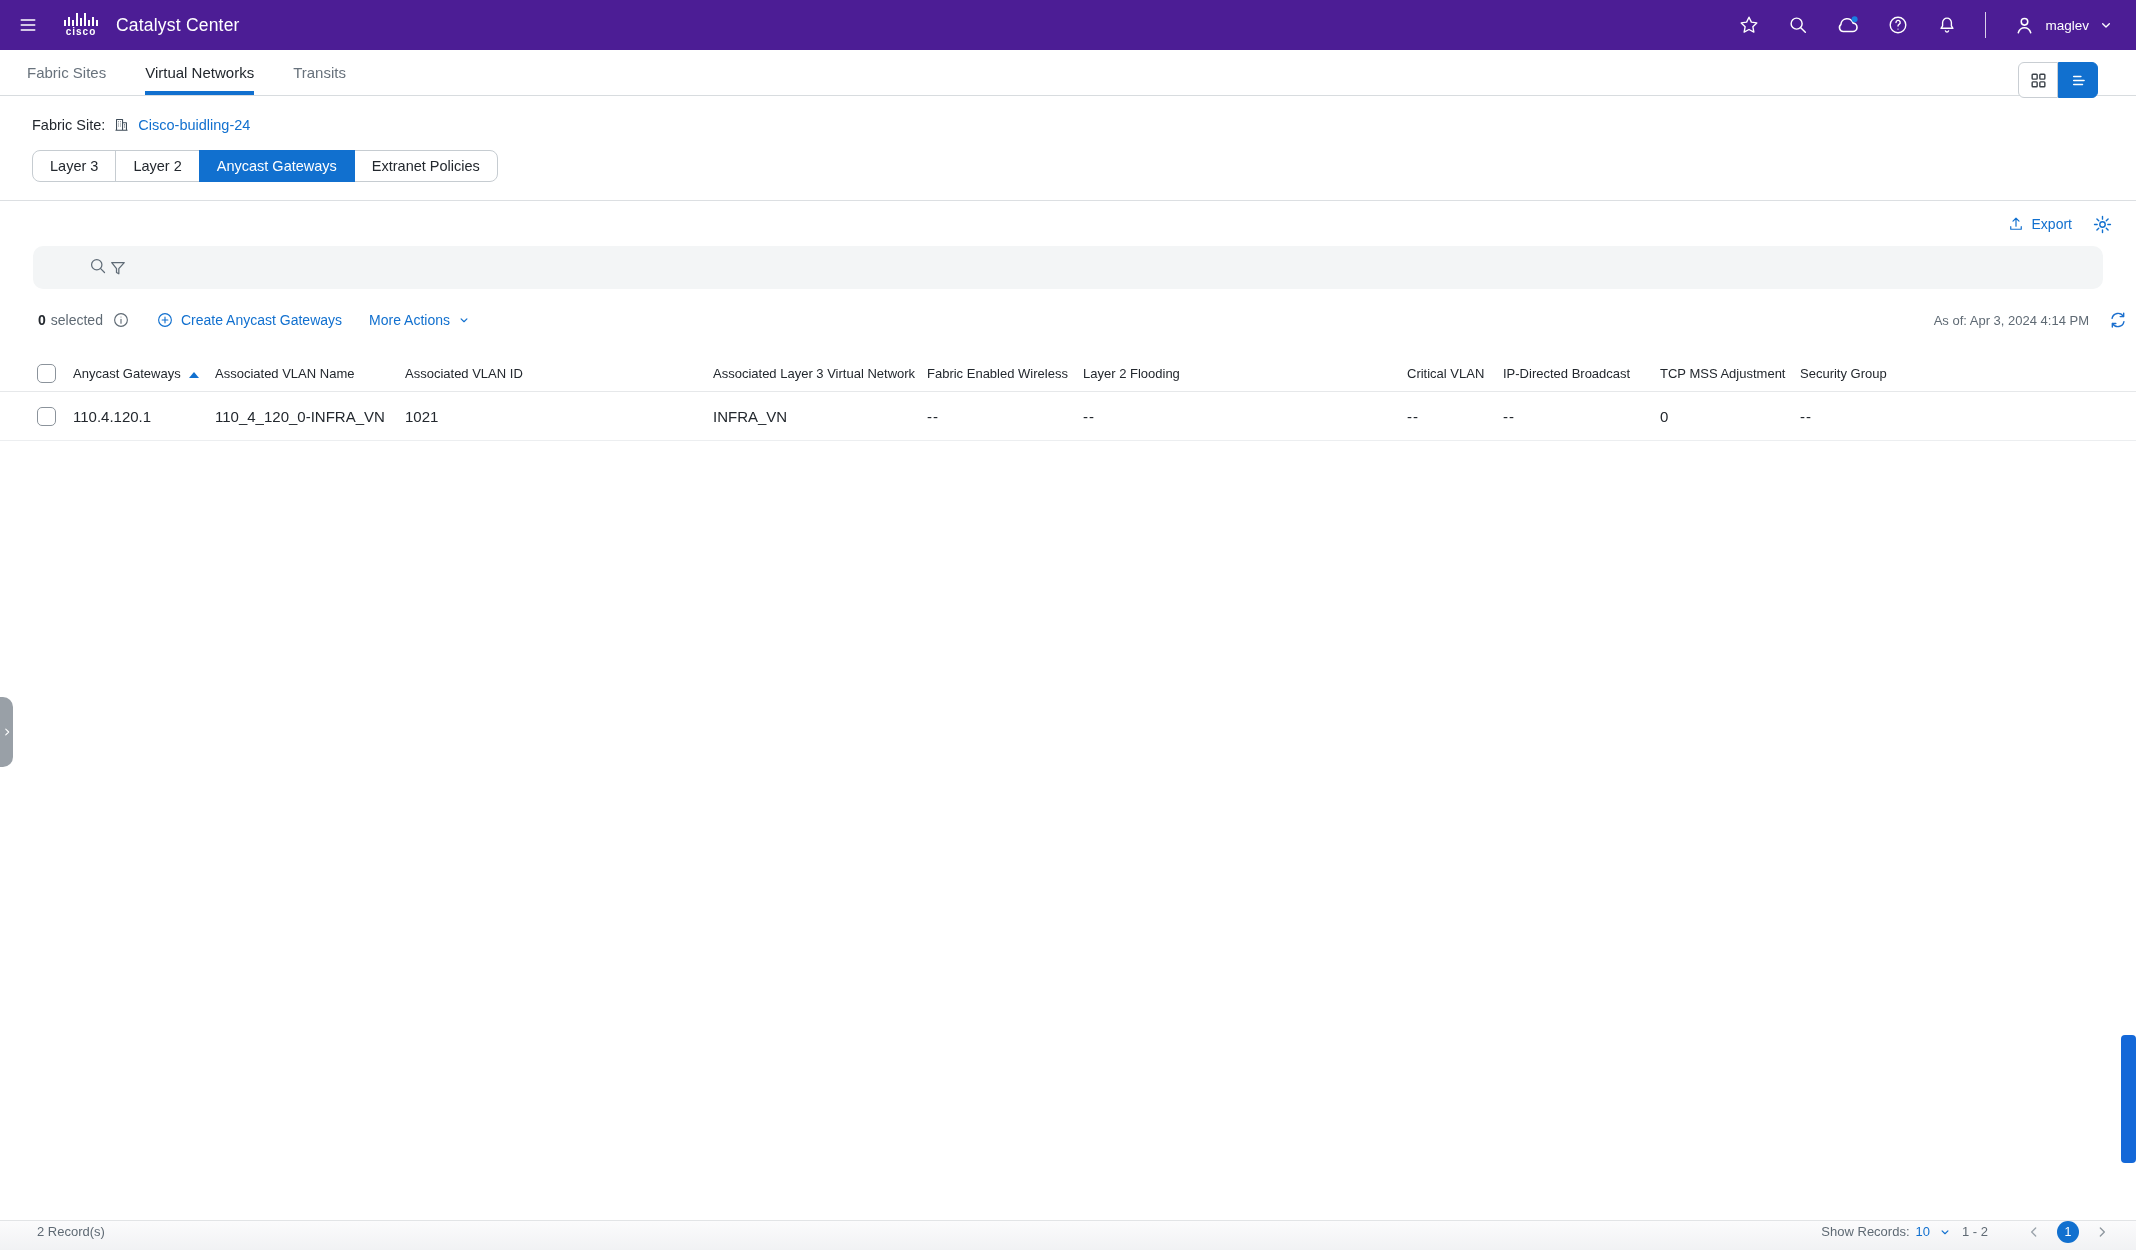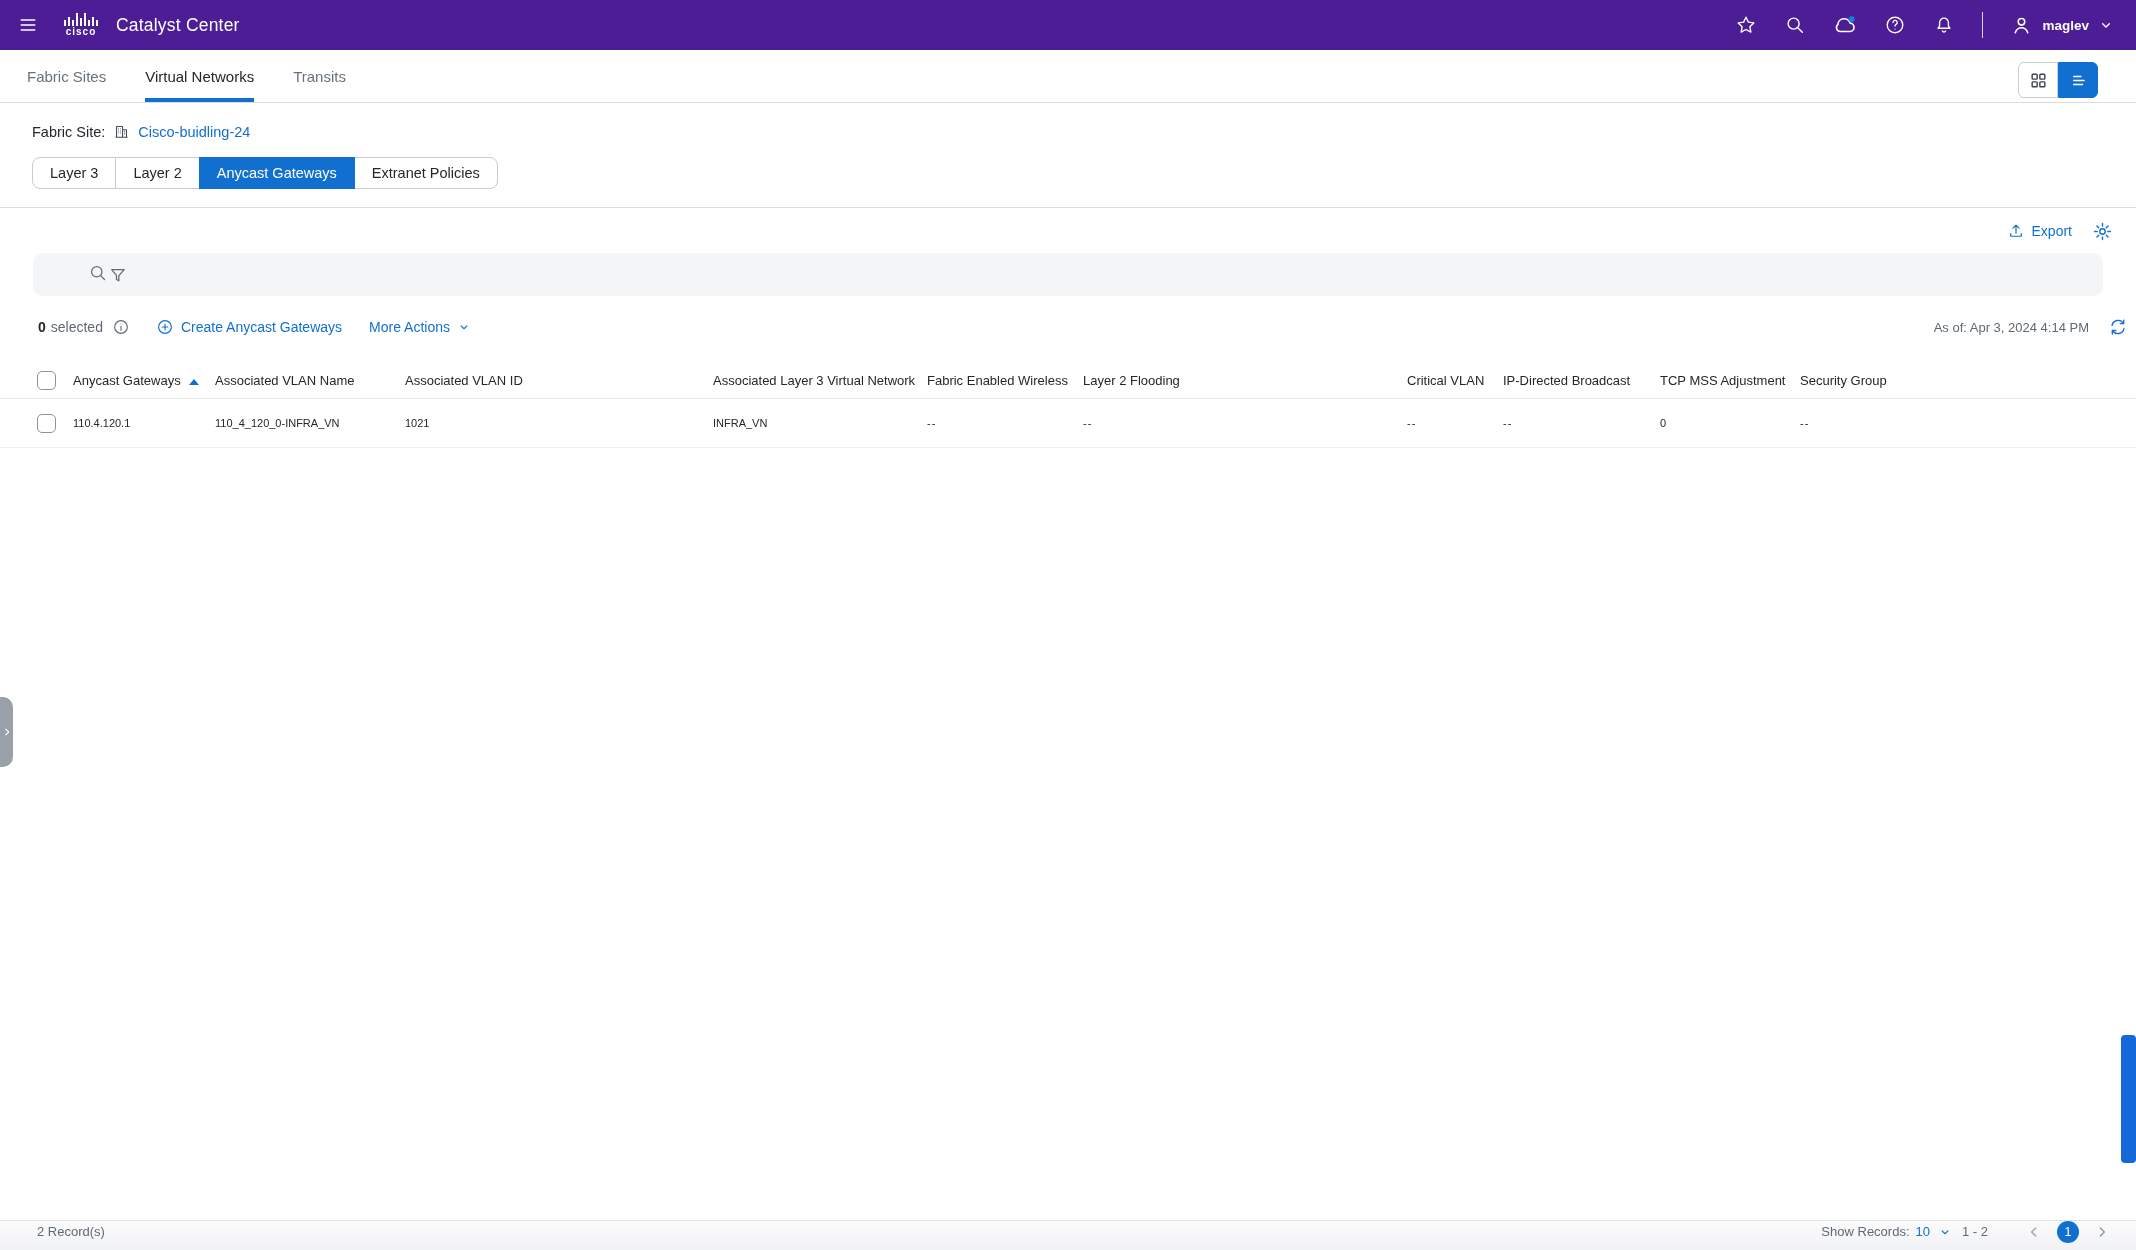--- a/index.html
+++ b/index.html
@@ -9,25 +9,25 @@
   
   .app-header{height:50px;background:#4c1d95;display:flex;align-items:center;padding:0 22px 0 16px;box-sizing:border-box;}
   .icon-btn{background:none;border:none;padding:0;margin:0;color:#fff;display:inline-flex;align-items:center;justify-content:center;cursor:pointer;}
   .hamburger{margin-left:2px;}
   .cisco-logo{margin-left:26px;display:flex;flex-direction:column;align-items:center;line-height:1;color:#fff;}
   .cisco-logo .brand-text{font-size:10px;font-weight:bold;letter-spacing:1px;margin-top:1px;}
   .app-title{margin-left:18px;font-size:17.5px;color:#fff;letter-spacing:.2px;}
   .header-actions{margin-left:auto;display:flex;align-items:center;gap:27px;}
   .header-divider{width:1px;height:26px;background:rgba(255,255,255,.8);}
   .user-menu{display:flex;align-items:center;gap:9px;color:#fff;cursor:pointer;}
-  .username{font-size:13.5px;font-weight:bold;}
+  .username{font-size:13.5px;font-weight:normal;}
   .cloud-wrap{position:relative;display:inline-flex;}
 
   
-  .nav-tabs{height:53px;border-bottom:1px solid #d8dcdf;display:flex;align-items:stretch;padding-left:27px;position:relative;background:#fff;box-sizing:border-box;}
+  .nav-tabs{height:46px;border-bottom:1px solid #d8dcdf;display:flex;align-items:stretch;padding-left:27px;position:relative;background:#fff;box-sizing:border-box;}
   .nav-tab{display:flex;align-items:center;margin-right:39px;font-size:15px;color:#68727c;border-bottom:4px solid transparent;padding-top:4px;box-sizing:border-box;cursor:pointer;white-space:nowrap;}
   .nav-tab.active{color:#23282e;border-bottom-color:#1170cf;text-align:right;}
   .view-toggle{position:absolute;right:38px;top:12px;display:flex;}
   .toggle-btn{width:40px;height:36px;display:flex;align-items:center;justify-content:center;border:1px solid #c9ced3;background:#fff;color:#3c434a;box-sizing:border-box;cursor:pointer;}
   .toggle-btn.grid{border-radius:6px 0 0 6px;}
   .toggle-btn.list{border-radius:0 6px 6px 0;background:#1170cf;border-color:#1170cf;color:#fff;}
 
   
   .fabric-row{display:flex;align-items:center;margin:20px 0 0 32px;gap:8px;font-size:14.5px;}
   .fabric-label{color:#23282e;}
@@ -54,21 +54,21 @@
   .sel-label{color:#5f6a74;margin-left:5px;}
   .info-btn{margin-left:9px;color:#5f6a74;}
   .create-btn{display:inline-flex;align-items:center;gap:7px;margin-left:26px;color:#1170cf;background:none;border:none;font-size:14px;cursor:pointer;padding:0;font-family:inherit;}
   .more-btn{display:inline-flex;align-items:center;gap:7px;margin-left:27px;color:#1170cf;background:none;border:none;font-size:14px;cursor:pointer;padding:0;font-family:inherit;}
   .as-of{margin-left:auto;color:#5f6a74;font-size:13px;}
   .refresh-btn{margin-left:19px;color:#1b6fce;}
 
   
   table.grid-table{width:100%;border-collapse:collapse;table-layout:fixed;margin-top:24px;}
   .grid-table th{height:36px;font-size:13px;font-weight:400;color:#23282e;text-align:left;padding:0;border-bottom:1px solid #e6e8ea;white-space:nowrap;overflow:hidden;vertical-align:middle;}
-  .grid-table td{height:48px;font-size:11px;color:#23282e;padding:0;border-bottom:1px solid #eceef0;white-space:nowrap;overflow:hidden;vertical-align:middle;}
+  .grid-table td{height:48px;font-size:15px;color:#23282e;padding:0;border-bottom:1px solid #eceef0;white-space:nowrap;overflow:hidden;vertical-align:middle;}
   .col-check{padding-left:37px !important;}
   .checkbox{width:19px;height:19px;border:1.5px solid #8b939b;border-radius:5px;display:inline-block;background:#fff;box-sizing:border-box;vertical-align:middle;cursor:pointer;}
   .sort-asc{display:inline-block;width:0;height:0;border-left:5px solid transparent;border-right:5px solid transparent;border-bottom:6px solid #1170cf;margin-left:8px;}
   .dash-blue{color:#4f7fbf;letter-spacing:1px;}
   .dash-gray{color:#5a646e;letter-spacing:1px;}
 
   
   .left-expander{position:absolute;left:0;top:697px;width:13px;height:70px;background:#99a0a7;border-radius:0 10px 10px 0;display:flex;align-items:center;justify-content:center;color:#fff;cursor:pointer;border:none;padding:0;}
   .right-scrollbar{position:absolute;right:0;top:1035px;width:15px;height:128px;background:#1468d8;border-radius:4px;cursor:grab;}
 

